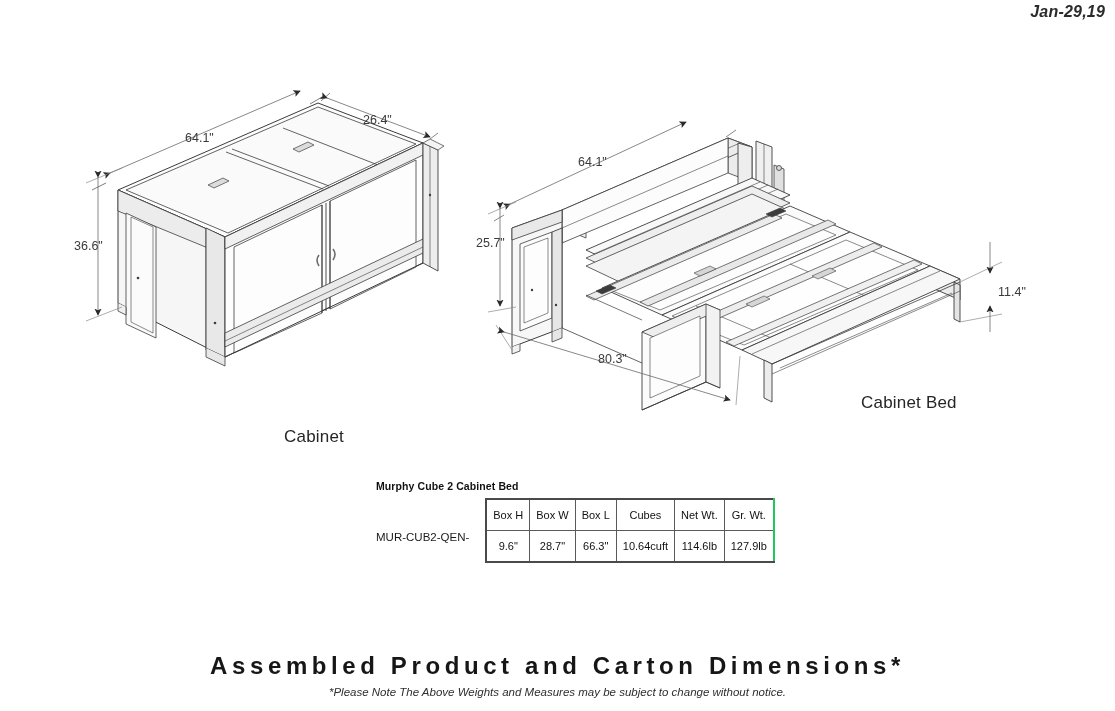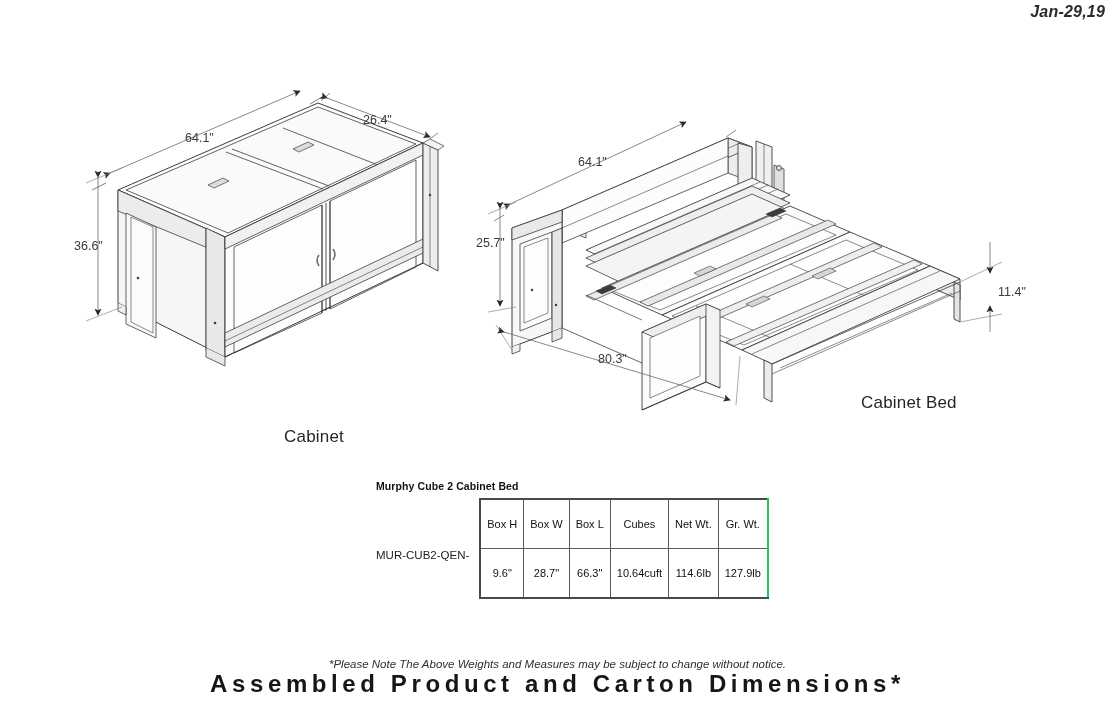--- a/index.html
+++ b/index.html
@@ -78,34 +78,34 @@
     letter-spacing: .1px;
   }
   #spec-row {
     display: flex;
     align-items: center;
   }
   #model-code {
     font-size: 11.5px;
     color: #1a1a1a;
     white-space: nowrap;
-    padding-right: 10px;
+    padding-right: 16px;
     position: relative;
     top: 6px;
   }
   table#spec-table {
     border-collapse: collapse;
     font-size: 11px;
     color: #111;
   }
   #spec-table th,
   #spec-table td {
     border: 1px solid #5a5a5a;
     text-align: center;
-    padding: 17px 6px;
+    padding: 8px 6px;
     font-weight: normal;
     white-space: nowrap;
     line-height: 14px;
     height: 14px;
   }
   #spec-table thead th {
     border-top: 1px solid #5a5a5a;
   }
   #spec-table tbody tr:last-child td {
     border-bottom: 2px solid #4a4a4a;
@@ -383,15 +383,15 @@
           <td>10.64cuft</td>
           <td>114.6lb</td>
           <td>127.9lb</td>
         </tr>
       </tbody>
     </table>
   </div>
 </div>
 
 <div id="footer">
+  <div id="footer-title">Assembled Product and Carton Dimensions*</div>
   <div id="footer-note">*Please Note The Above Weights and Measures may be subject to change without notice.</div>
-  <div id="footer-title">Assembled Product and Carton Dimensions*</div>
 </div>
 
 </body></html>

